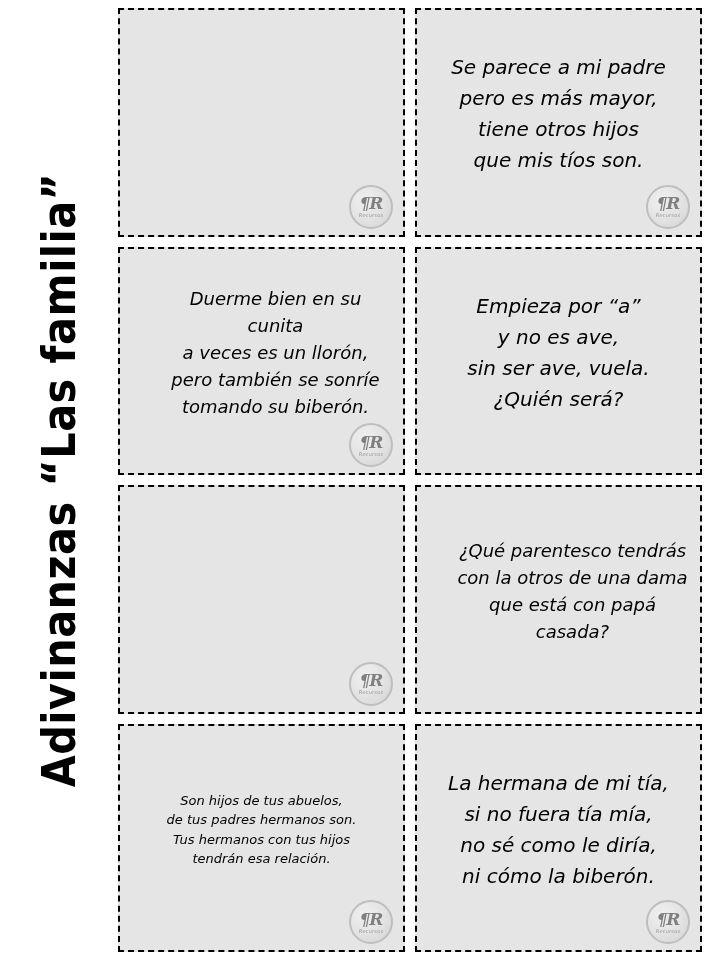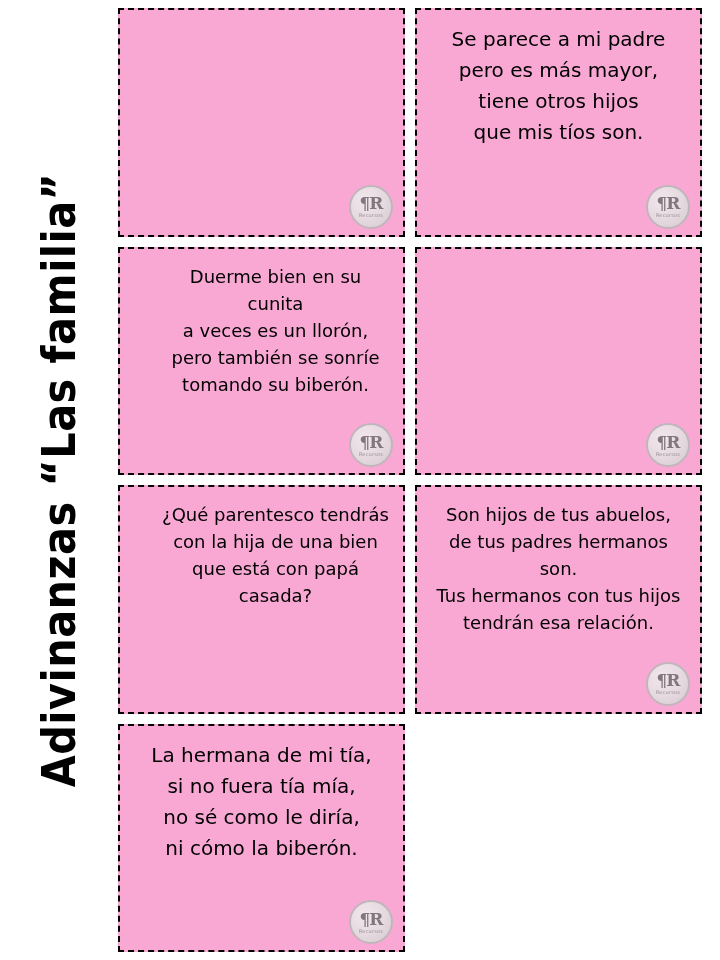--- a/index.html
+++ b/index.html
@@ -50,37 +50,38 @@
     box-sizing: border-box;
     display: grid;
     grid-template-columns: 1fr 1fr;
     grid-template-rows: repeat(4, 1fr);
     column-gap: 10px;
     row-gap: 10px;
   }
   .card {
     position: relative;
     border: 2px dashed #000000;
-    background: #f9a8d4;
+    background: #e5e5e5;
     box-sizing: border-box;
     display: flex;
-    align-items: flex-start;
+    align-items: center;
     justify-content: center;
     padding: 14px 12px 30px 12px;
+    font-style: italic;
   }
   .card-text {
     text-align: center;
     font-family: "DejaVu Sans", sans-serif;
     color: #000000;
     line-height: 1.55;
     font-size: 19px;
     white-space: pre-line;
     font-weight: 500;
   }
-  .card.small .card-text { font-size: 18px; line-height: 1.5; }
+  .card.small .card-text { font-size: 13px; line-height: 1.5; }
   .card.medium .card-text { font-size: 18px; line-height: 1.5; margin-left: 28px; }
   .card.large .card-text { font-size: 20px; line-height: 1.55; }
 
   
   .stamp {
     position: absolute;
     right: 10px;
     bottom: 6px;
     width: 40px;
     height: 40px;
@@ -143,31 +144,37 @@
       <div class="card-text">Duerme bien en su cunita
 a veces es un llorón,
 pero también se sonríe
 tomando su biberón.</div>
       <div class="stamp">
         <div class="stamp-mark">¶R</div>
         <div class="stamp-sub">Recursos</div>
       </div>
     </div>
 
+    <div class="card large">
+      <div class="card-text">Empieza por “a”
+y no es ave,
+sin ser ave, vuela.
+¿Quién será?</div>
+    </div>
 
     <div class="card large">
       <div class="stamp">
         <div class="stamp-mark">¶R</div>
         <div class="stamp-sub">Recursos</div>
       </div>
     </div>
 
     <div class="card medium">
       <div class="card-text">¿Qué parentesco tendrás
-con la hija de una bien
+con la otros de una dama
 que está con papá casada?</div>
     </div>
 
     <div class="card small">
       <div class="card-text">Son hijos de tus abuelos,
 de tus padres hermanos son.
 Tus hermanos con tus hijos
 tendrán esa relación.</div>
       <div class="stamp">
         <div class="stamp-mark">¶R</div>

